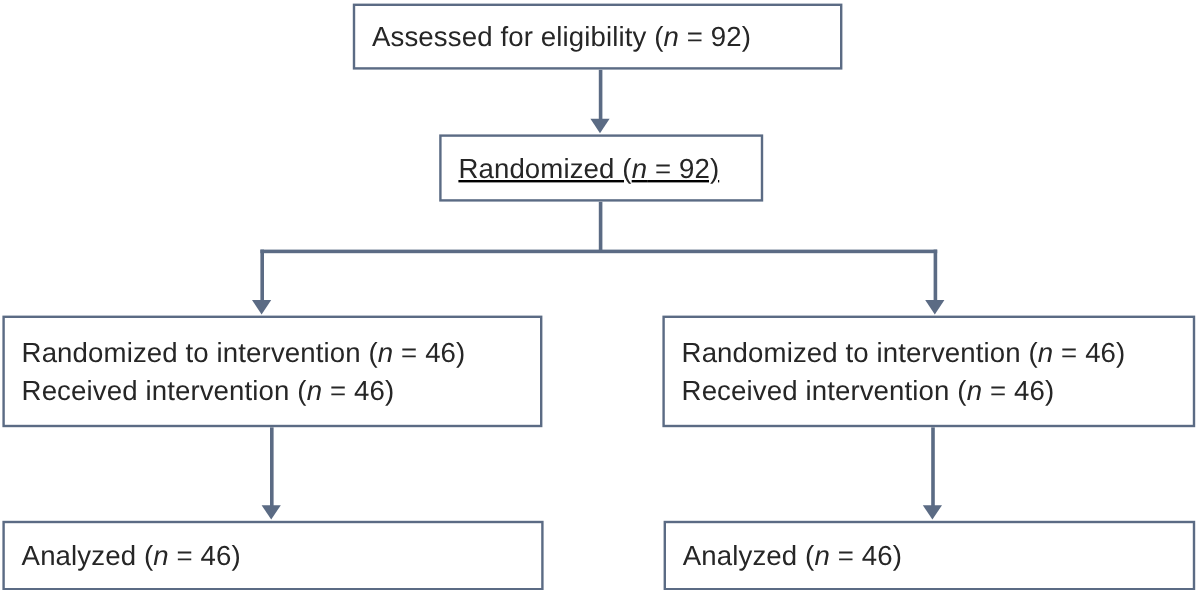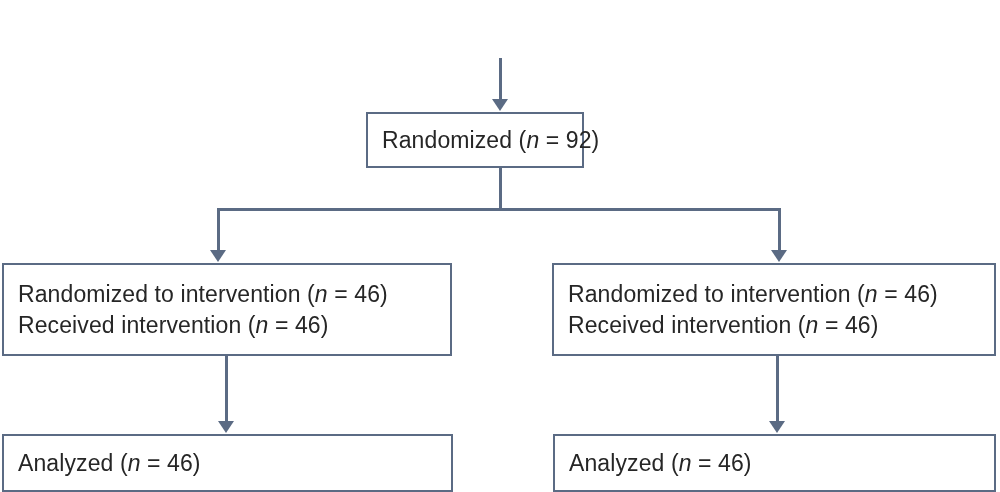--- a/index.html
+++ b/index.html
@@ -38,21 +38,21 @@
   }
   .node .line em {
     font-style: italic;
   }
   .node.center .line {
     text-align: left;
   }
 
   
   #box-assessed   { left: 294px; top: 3px;   width: 408px; height: 55px; }
-  #box-randomized { left: 366px; top: 112px; width: 218px; height: 56px; }
+  #box-randomized { left: 366px; top: 112px; width: 270px; height: 56px; text-decoration: underline; }
   #box-alloc-left { left: 2px;   top: 263px; width: 450px; height: 93px; }
   #box-alloc-right{ left: 552px; top: 263px; width: 444px; height: 93px; }
   #box-anal-left  { left: 2px;   top: 434px; width: 451px; height: 58px; }
   #box-anal-right { left: 553px; top: 434px; width: 443px; height: 58px; }
 
   
   .conn {
     position: absolute;
     background: #5b6b84;
     z-index: 1;
@@ -99,20 +99,25 @@
   <div class="conn vline" id="c2-left-v"></div>
   <div class="arrowhead" id="c2-left-a"></div>
   <div class="conn vline" id="c2-right-v"></div>
   <div class="arrowhead" id="c2-right-a"></div>
 
   <div class="conn vline" id="c3-left-v"></div>
   <div class="arrowhead" id="c3-left-a"></div>
   <div class="conn vline" id="c3-right-v"></div>
   <div class="arrowhead" id="c3-right-a"></div>
 
+  <div class="node center" id="box-assessed">
+    <div class="line">
+      <span>Assessed for eligibility (</span><em>n</em><span> = 92)</span>
+    </div>
+  </div>
 
   <div class="node center" id="box-randomized">
     <div class="line">
       <span>Randomized (</span><em>n</em><span> = 92)</span>
     </div>
   </div>
 
   <div class="node" id="box-alloc-left">
     <div class="line">
       <span>Randomized to intervention (</span><em>n</em><span> = 46)</span>

